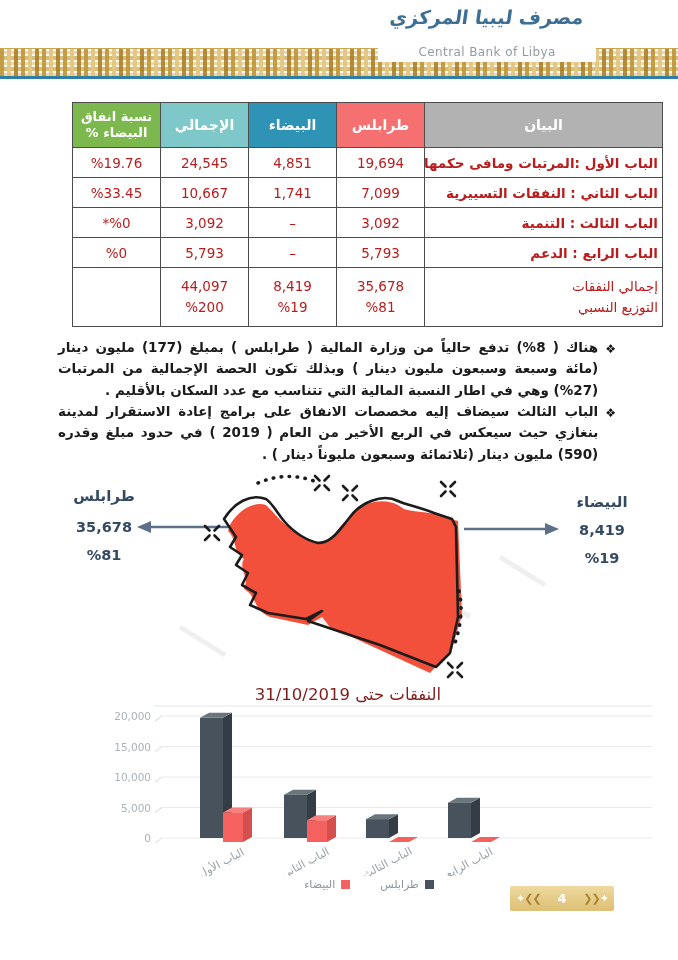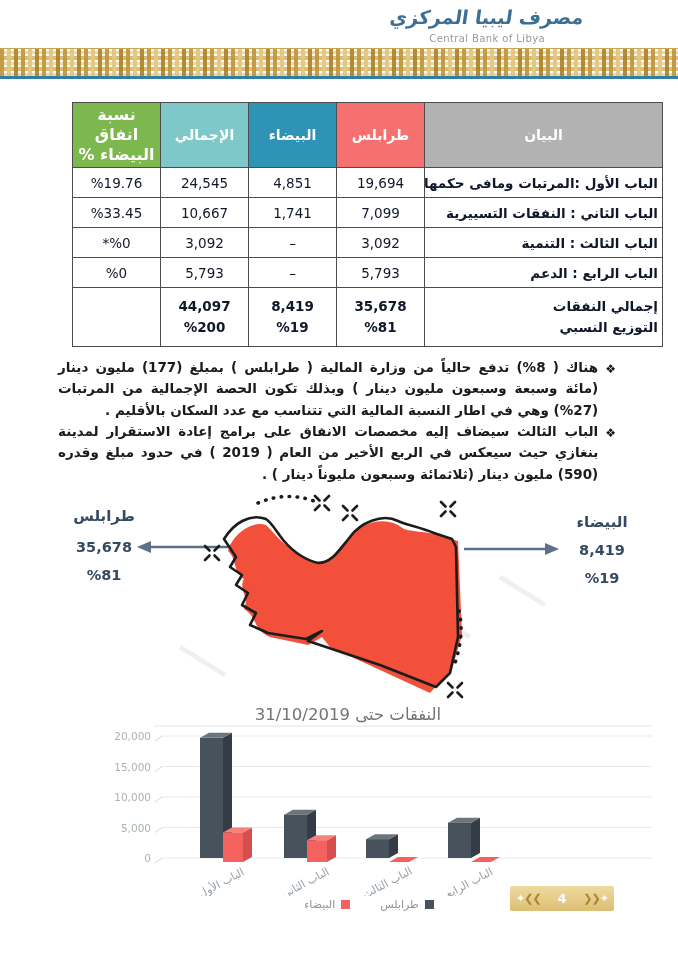--- a/index.html
+++ b/index.html
@@ -10,51 +10,51 @@
   .hdr{position:relative;height:76px;border-bottom:3px solid #2f7ea3;}
   .ornament-band{position:absolute;left:0;right:0;bottom:0;height:27px;
     background:
       repeating-linear-gradient(90deg, rgba(193,152,62,.95) 0 4px, rgba(255,255,255,0) 4px 7px,
         rgba(226,199,130,.95) 7px 11px, rgba(255,255,255,0) 11px 14px,
         rgba(172,128,40,.9) 14px 18px, rgba(255,255,255,0) 18px 21px),
       repeating-linear-gradient(0deg, #e9d9ab 0 3px, #fdfbf4 3px 5px, #d9bc7c 5px 9px, #fdfbf4 9px 11px);
     border-top:1px solid #caa553;}
   .logo{position:absolute;right:82px;top:4px;z-index:2;background:#fff;padding:2px 12px 3px;text-align:center;}
   .logo-ar{font-size:19px;font-weight:bold;color:#3d6f94;transform:skewX(-8deg);letter-spacing:-1px;line-height:1.2;}
-  .logo-en{font-size:10px;color:#939ba1;margin-top:4px;letter-spacing:.4px;}
+  .logo-en{font-size:12px;color:#939ba1;margin-top:16px;letter-spacing:.4px;}
 
   
   .sec-row{direction:rtl;display:flex;justify-content:space-between;align-items:flex-end;
     margin:16px 17px 0 74px;font-size:15px;font-weight:bold;color:#1c1c1c;}
 
   
   table.exp{direction:rtl;border-collapse:collapse;margin:7px 16px 0 auto;margin-right:16px;width:590px;table-layout:fixed;}
   table.exp{margin-left:72px;margin-right:auto;} 
   .exp th,.exp td{border:1px solid #4c4c4c;}
   .exp th{color:#fff;font-weight:bold;font-size:14px;height:40px;padding:2px 3px;}
-  .exp th.small{font-size:16px;line-height:1.25;}
-  .exp td{font-size:13.5px;color:#0f172a;text-align:center;padding:2px 4px;height:25px;}
+  .exp th.small{font-size:13px;line-height:1.25;}
+  .exp td{font-size:13.5px;color:#b91c1c;text-align:center;padding:2px 4px;height:25px;}
   .exp td.lbl{font-weight:bold;white-space:nowrap;text-align:right;}
   .exp td.num{direction:ltr;}
-  .exp tr.total td{height:54px;font-weight:bold;}
+  .exp tr.total td{height:54px;font-weight:normal;}
   .exp tr.total td div{line-height:1.55;}
 
   
   .bullets{direction:rtl;margin:10px 62px 0 58px;}
   .bullet-item{display:flex;gap:7px;font-size:13.5px;line-height:1.58;color:#1b1b1b;text-align:justify;font-weight:bold;}
   .bullet-marker{flex:0 0 auto;font-size:12px;padding-top:3px;color:#111;}
 
   
   .map-wrap{position:relative;margin-top:2px;}
   .map-city{font-size:15px;font-weight:bold;fill:#344a63;}
   .map-num{font-size:14.5px;fill:#344a63;font-weight:bold;}
 
   
   .chart-title{direction:rtl;width:460px;margin:2px auto 0 118px;text-align:center;
-    color:#737373;font-size:16.5px;letter-spacing:.2px;}
+    color:#7f1d1d;font-size:16.5px;letter-spacing:.2px;}
   #chart-svg{display:block;margin-left:100px;}
   .legend{display:flex;justify-content:center;gap:30px;margin:2px 0 0 60px;align-items:center;}
   .legend-item{display:flex;align-items:center;gap:6px;font-size:11px;color:#8b959c;}
   .legend-swatch{width:9px;height:9px;display:inline-block;}
 
   
   .page-badge{position:absolute;right:64px;top:886px;width:104px;height:25px;
     background:linear-gradient(#eed99f,#ddbf74);display:flex;align-items:center;justify-content:space-between;
     padding:0 6px;box-sizing:border-box;border-radius:2px;}
   .badge-orn{color:#a8842f;font-size:11px;font-weight:bold;letter-spacing:-1px;}

